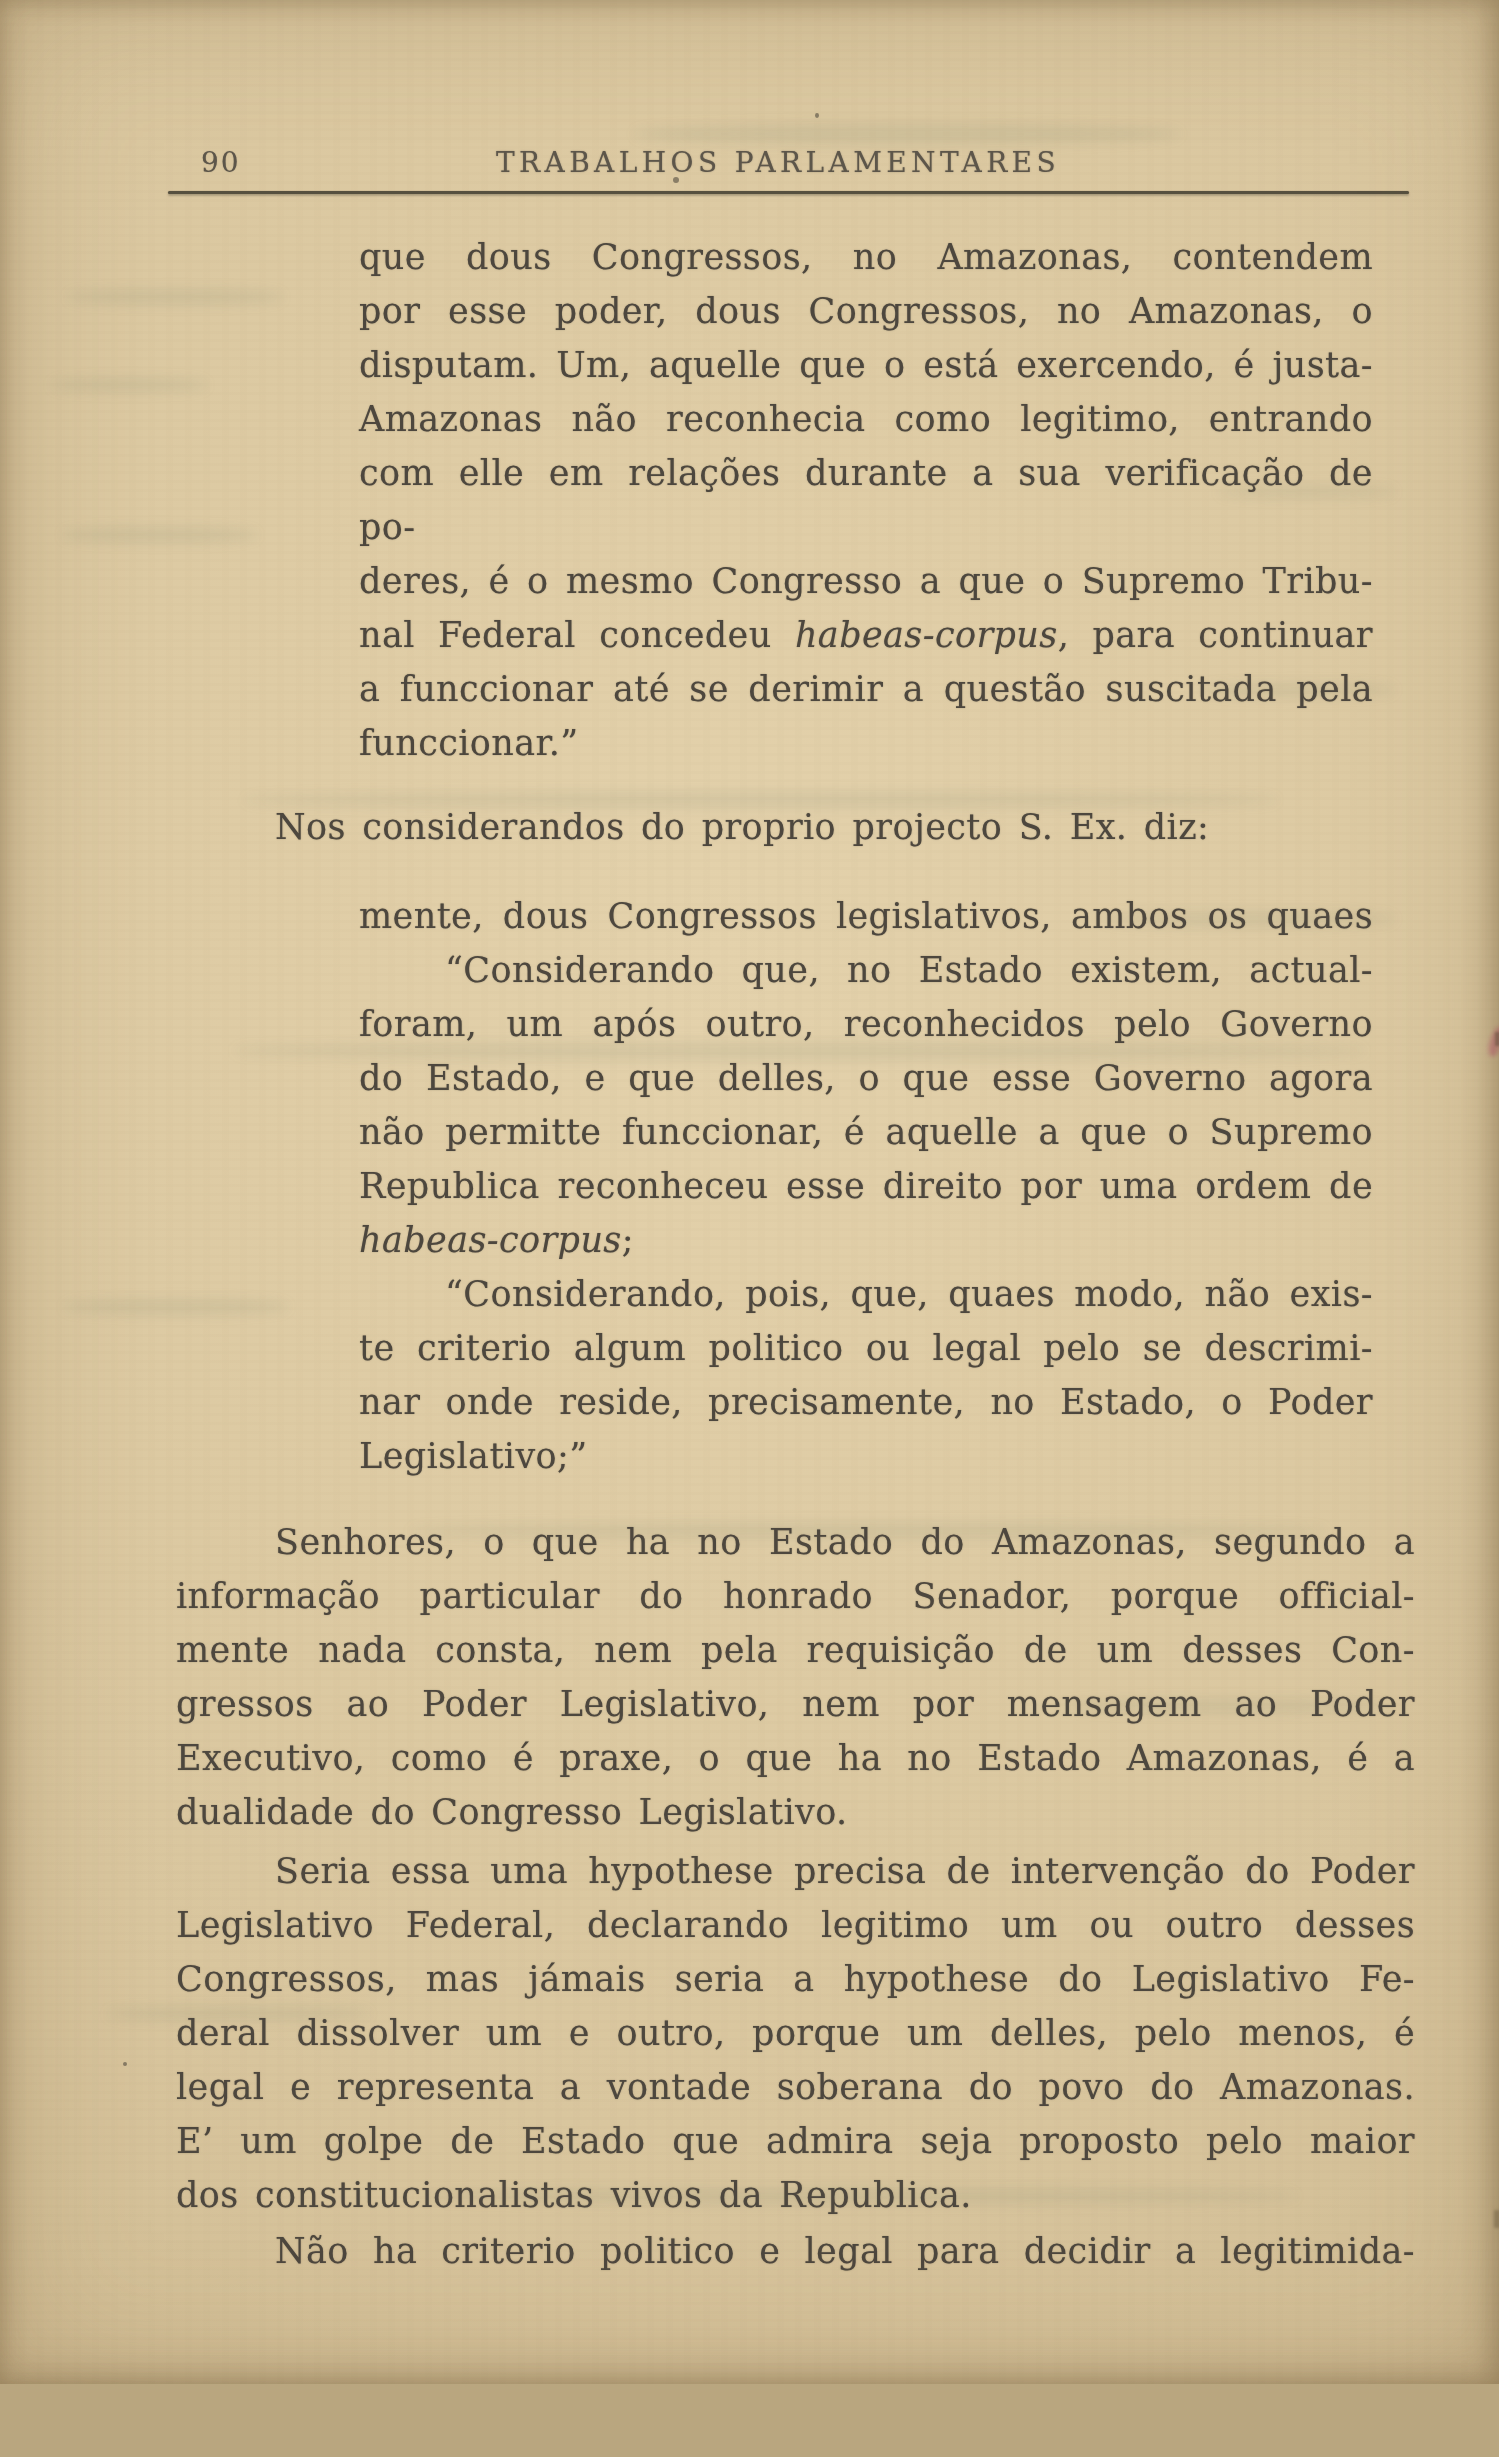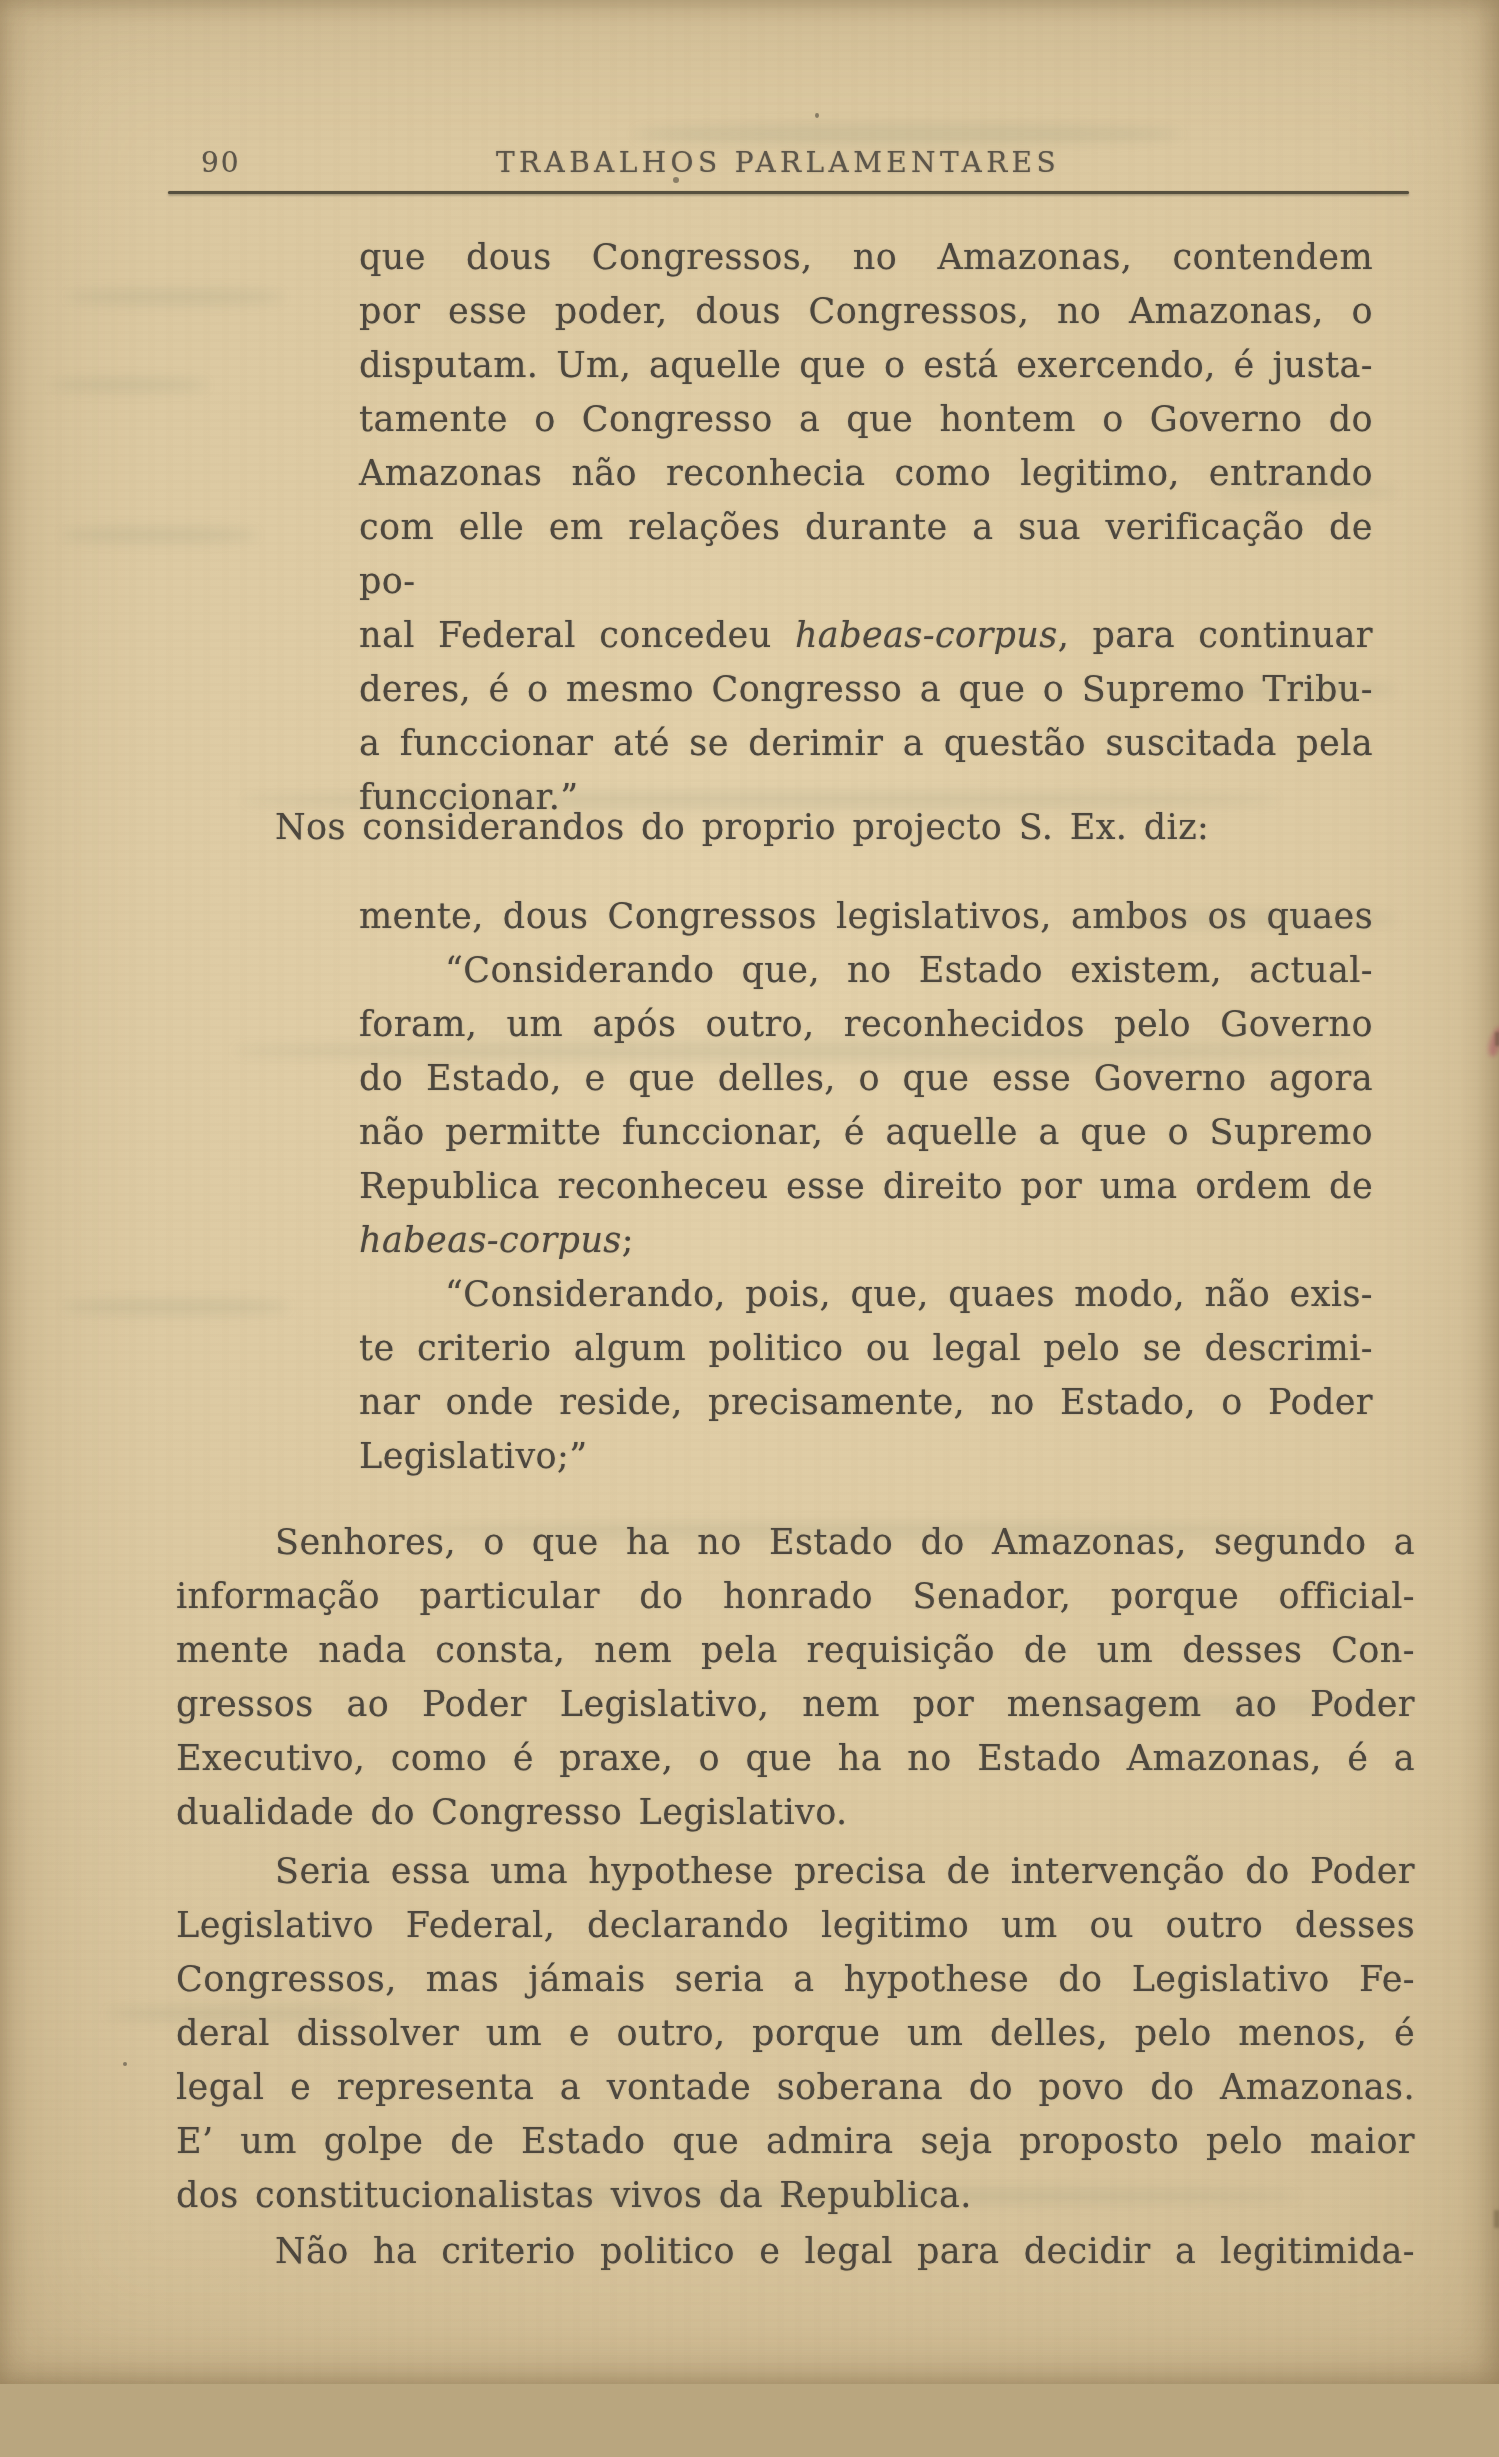--- a/index.html
+++ b/index.html
@@ -119,25 +119,24 @@
 
   <span class="pagenum" data-name="page-number">90</span>
   <span class="runtitle" data-name="running-title">TRABALHOS PARLAMENTARES</span>
   <div class="rule" data-name="header-rule"></div>
 
   <main data-name="page-text" id="text-root">
       <div class="block quote" data-name="quote-block-1">
         <div class="line just" data-name="text-line"><span data-name="text-segment">que dous Congressos, no Amazonas, contendem</span></div>
         <div class="line just" data-name="text-line"><span data-name="text-segment">por esse poder, dous Congressos, no Amazonas, o</span></div>
         <div class="line just" data-name="text-line"><span data-name="text-segment">disputam. Um, aquelle que o está exercendo, é justa-</span></div>
-        <div class="line just" data-name="text-line"><span data-name="text-segment">tamente o Congresso a que hontem o Governo do</span></div>
         <div class="line just" data-name="text-line"><span data-name="text-segment">Amazonas não reconhecia como legitimo, entrando</span></div>
         <div class="line just" data-name="text-line"><span data-name="text-segment">com elle em relações durante a sua verificação de po-</span></div>
+        <div class="line just" data-name="text-line"><span data-name="text-segment">deres, é o mesmo Congresso a que o Supremo Tribu-</span></div>
         <div class="line just" data-name="text-line"><span data-name="text-segment">nal Federal concedeu </span><span class="it" data-name="italic-text-segment">habeas-corpus</span><span data-name="text-segment">, para continuar</span></div>
-        <div class="line just" data-name="text-line"><span data-name="text-segment">deres, é o mesmo Congresso a que o Supremo Tribu-</span></div>
         <div class="line just" data-name="text-line"><span data-name="text-segment">a funccionar até se derimir a questão suscitada pela</span></div>
         <div class="line" data-name="text-line"><span data-name="text-segment">funccionar.”</span></div>
       </div>
       <div class="block para" data-name="intro-line">
         <div class="line ind" data-name="text-line"><span data-name="text-segment">Nos considerandos do proprio projecto S. Ex. diz:</span></div>
       </div>
       <div class="block quote" data-name="quote-block-2">
         <div class="line just" data-name="text-line"><span data-name="text-segment">mente, dous Congressos legislativos, ambos os quaes</span></div>
         <div class="line just ind" data-name="text-line"><span data-name="text-segment">“Considerando que, no Estado existem, actual-</span></div>
         <div class="line just" data-name="text-line"><span data-name="text-segment">foram, um após outro, reconhecidos pelo Governo</span></div>

